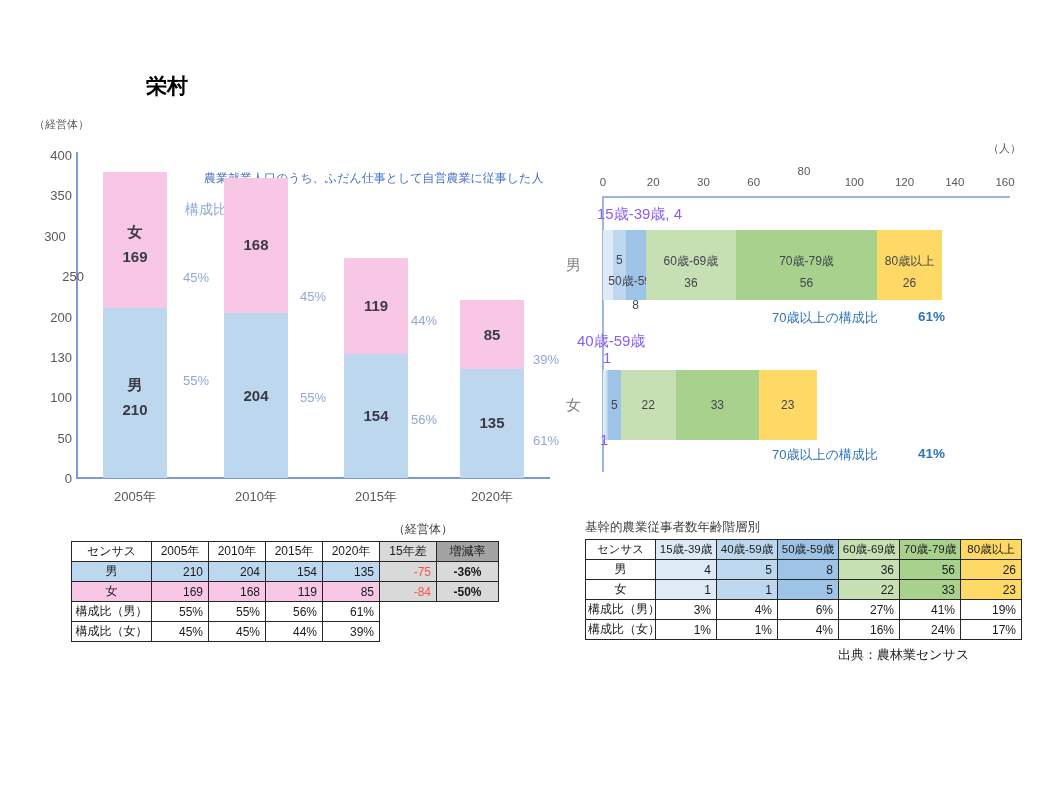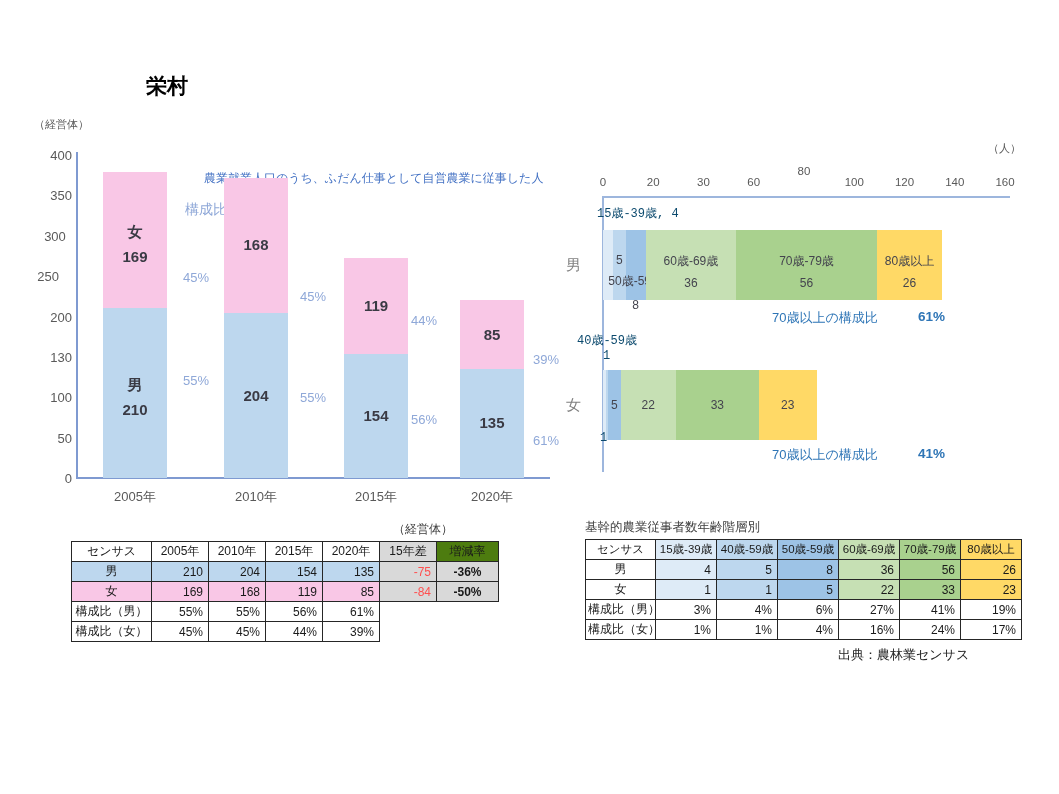--- a/index.html
+++ b/index.html
@@ -21,21 +21,21 @@
   .barlabel{position:absolute;text-align:center;font-weight:bold;font-size:15px;color:#3A3A44;}
   .pct{position:absolute;font-size:13px;color:#8FA8D8;}
   
   .rc-title{left:644px;top:146px;font-size:15px;color:#7a7a7a;white-space:nowrap;}
   .rc-unit{left:988px;top:141px;font-size:11px;color:#595959;}
   .rc-topaxis{left:603px;top:196px;width:407px;height:2px;background:#9DB6DD;}
   .rc-vaxis{left:602px;top:196px;width:2px;height:276px;background:#9DB6DD;}
   .rtick{position:absolute;width:30px;text-align:center;font-size:11.5px;color:#595959;}
   .rcat{position:absolute;font-size:15px;color:#808080;}
   .seglabel{position:absolute;font-size:12px;color:#44444e;text-align:center;white-space:nowrap;}
-  .callout{position:absolute;font-size:12px;color:#0c4a6e;white-space:nowrap;font-family:Liberation Mono, monospace;}
+  .callout{position:absolute;font-size:15px;color:#8b5cf6;white-space:nowrap;}
   .rc-ann-label{position:absolute;font-size:13px;color:#2E75B6;white-space:nowrap;}
   .rc-ann-value{position:absolute;font-size:13.5px;font-weight:bold;color:#2E75B6;text-align:right;width:50px;}
   
   table.dt{border-collapse:collapse;table-layout:fixed;font-size:12px;}
   table.dt td{border:1px solid #262626;height:19px;padding:0 5px;overflow:hidden;white-space:nowrap;}
   table.dt td.center{text-align:center;padding:0 2px;}
   table.dt td.num{text-align:right;}
   table.dt td.noborder{border:none;background:transparent;}
   .lt-unit{left:393px;top:521px;font-size:12px;color:#404040;}
   .rt-title{left:585px;top:519px;font-size:12.5px;color:#404040;}
@@ -73,21 +73,21 @@
         <col style="width:62px">
       </colgroup>
     <tbody id="lt-body">
         <tr>
           <td class="center">センサス</td>
           <td class="center">2005年</td>
           <td class="center">2010年</td>
           <td class="center">2015年</td>
           <td class="center">2020年</td>
           <td class="center" style="background: rgb(217, 217, 217);">15年差</td>
-          <td class="center" style="background: #4d7c0f;">増減率</td>
+          <td class="center" style="background: #a3a3a3;">増減率</td>
         </tr>
         <tr>
           <td class="center" style="background: rgb(189, 215, 238);">男</td>
           <td class="num" style="background: rgb(189, 215, 238);">210</td>
           <td class="num" style="background: rgb(189, 215, 238);">204</td>
           <td class="num" style="background: rgb(189, 215, 238);">154</td>
           <td class="num" style="background: rgb(189, 215, 238);">135</td>
           <td class="num neg" style="background: rgb(217, 217, 217);">-75</td>
           <td class="center bold" style="background: rgb(217, 217, 217);">-36%</td>
         </tr>
@@ -179,21 +179,21 @@
           <td class="num">17%</td>
         </tr>
       </tbody>
   </table>
   <div class="abs rt-source">出典：農林業センサス</div>
 <div class="abs ytick" style="left: 38px; top: 471px;">0</div>
     <div class="abs ytick" style="left: 38px; top: 430.625px;">50</div>
     <div class="abs ytick" style="left: 38px; top: 390.25px;">100</div>
     <div class="abs ytick" style="left: 38px; top: 349.875px;">130</div>
     <div class="abs ytick" style="left: 38px; top: 309.5px;">200</div>
-    <div class="abs ytick" style="left: 25px; top: 269.125px;">250</div>
+    <div class="abs ytick" style="left: 50px; top: 269.125px;">250</div>
     <div class="abs ytick" style="left: 38px; top: 228.75px; text-align: center;">300</div>
     <div class="abs ytick" style="left: 38px; top: 188.375px;">350</div>
     <div class="abs ytick" style="left: 38px; top: 148px;">400</div>
     <div class="barseg" style="left: 103px; top: 171.957px; width: 64px; height: 136.468px; background: rgb(249, 199, 230);"></div>
     <div class="barseg" style="left: 103px; top: 308.425px; width: 64px; height: 169.575px; background: rgb(189, 215, 238);"></div>
     <div class="barlabel" style="left: 103px; top: 223.191px; width: 64px;">女</div>
     <div class="barlabel" style="left: 103px; top: 248.191px; width: 64px;">169</div>
     <div class="barlabel" style="left: 103px; top: 376.212px; width: 64px;">男</div>
     <div class="barlabel" style="left: 103px; top: 401.212px; width: 64px;">210</div>
     <div class="pct" style="left: 183px; top: 270px;">45%</div>

